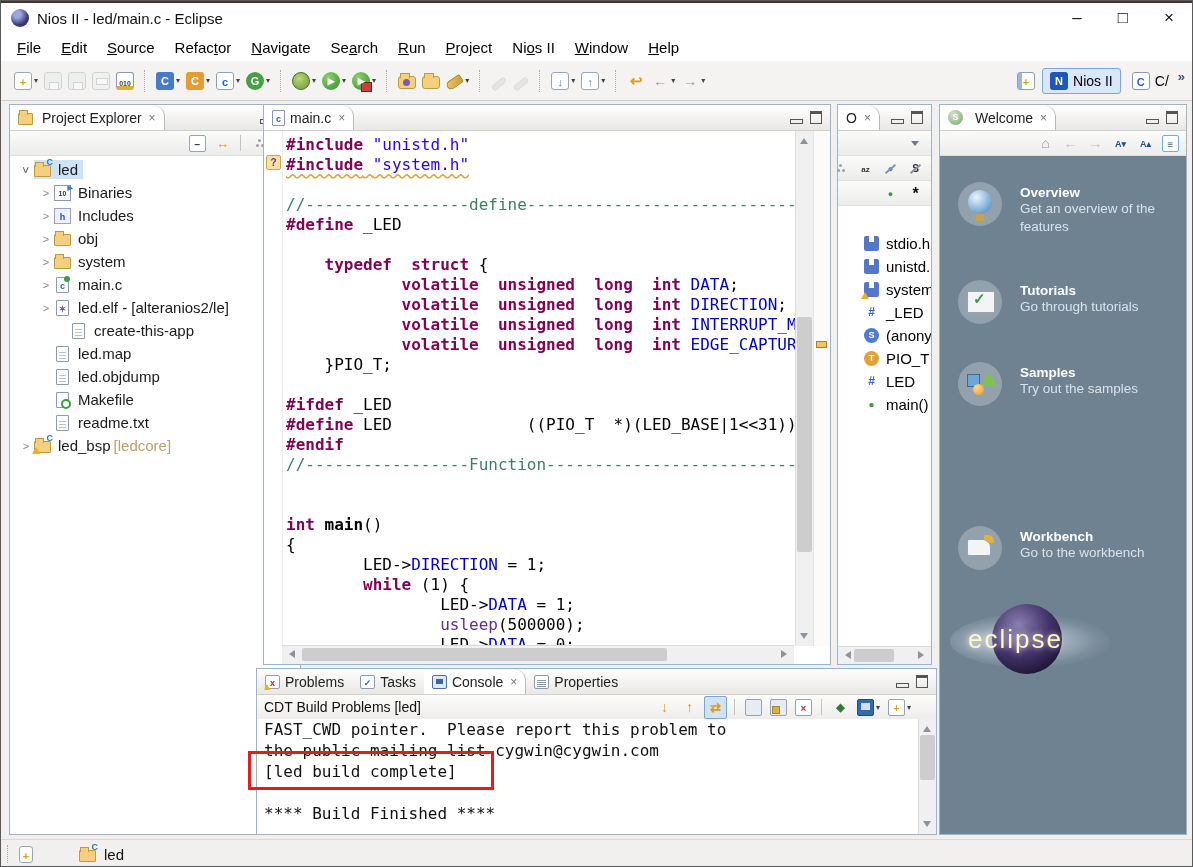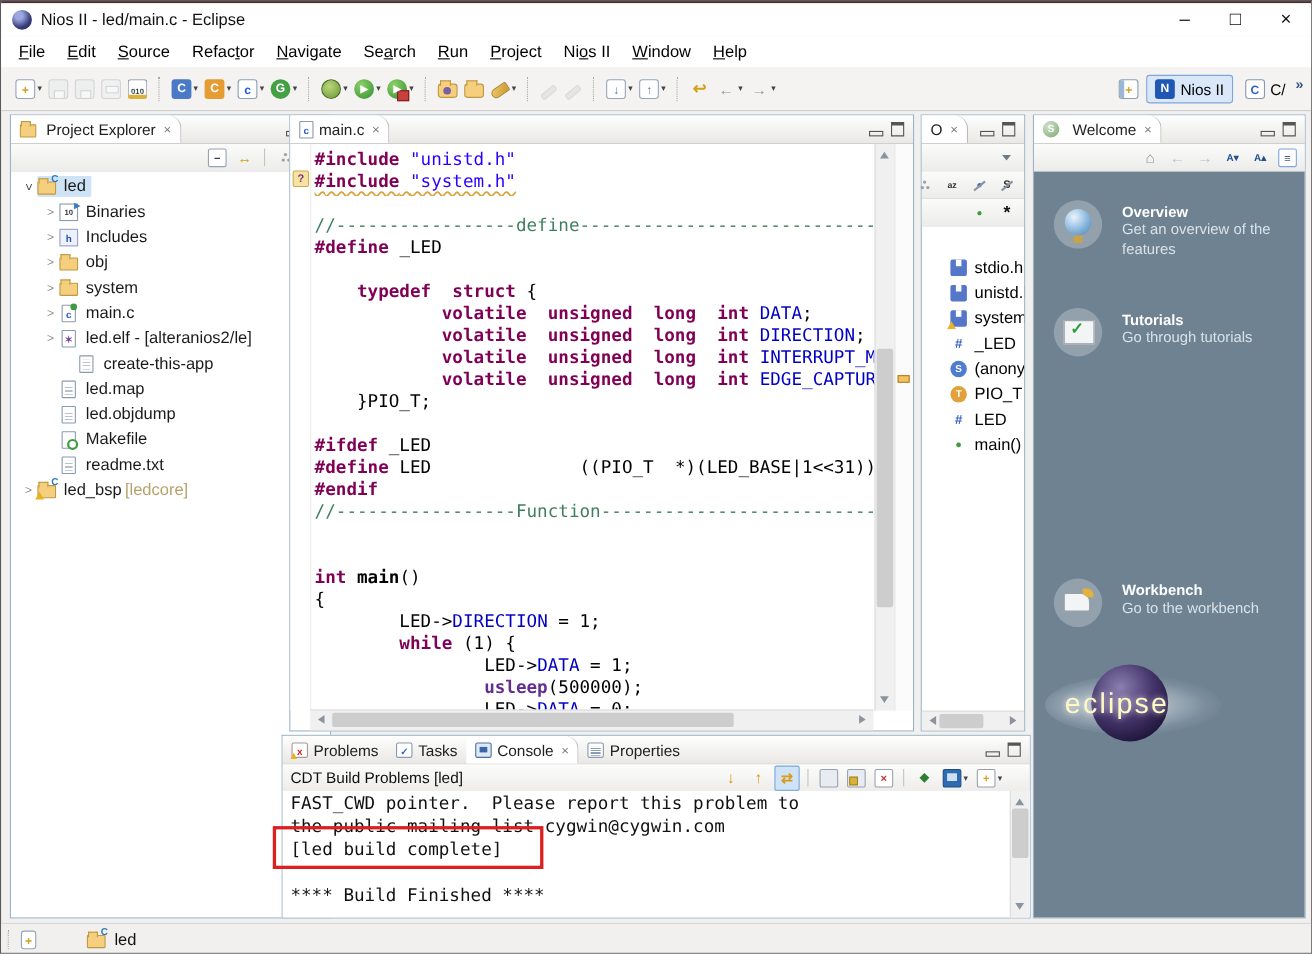--- a/index.html
+++ b/index.html
@@ -135,21 +135,21 @@
   #editor-body{position:absolute;left:0;top:26px;right:0;bottom:18px;display:flex;background:#fff;}
   #ed-margin{width:18px;flex:none;border-right:1px solid #ececec;position:relative;}
   #ed-help-marker{position:absolute;left:2px;top:24px;width:13px;height:13px;background:#f6e3a1;border:1px solid #c7a94e;
       color:#7a2a8a;font:bold 10px/13px "Liberation Sans",sans-serif;text-align:center;border-radius:2px;}
   #code{flex:1;overflow:hidden;font:16px/20px "DejaVu Sans Mono",monospace;padding:4px 0 0 3px;white-space:pre;}
   .cl{height:20px;}
   .tk{color:#7f0055;font-weight:bold;}
   .ts{color:#2a00ff;}
   .tc{color:#3f7f5f;}
   .tf{color:#0000c0;}
-  .tn{color:#642d90;font-weight:bold;}
+  .tn{color:#642d90;font-weight:normal;}
   .tb2{color:#000;font-weight:bold;}
   .wavy{text-decoration:underline;text-decoration-style:wavy;text-decoration-color:#d9a33f;text-underline-offset:3px;}
   .vsb{width:17px;flex:none;background:#f0f0f0;border-left:1px solid #dcdcdc;position:relative;}
   .vthumb{position:absolute;left:1px;right:1px;background:#cdcdcd;border-radius:2px;}
   .ruler{width:16px;flex:none;background:#fbfbfb;border-left:1px solid #e4e4e4;position:relative;}
   #ruler-mark{position:absolute;right:3px;top:210px;width:9px;height:5px;background:#f3c263;border:1px solid #b87d1e;}
   .hsb{position:absolute;left:18px;right:36px;bottom:0;height:18px;background:#f0f0f0;border-top:1px solid #dcdcdc;}
   .hthumb{position:absolute;top:2px;height:13px;background:#cdcdcd;border-radius:2px;left:20px;width:365px;}
   .arr{position:absolute;width:0;height:0;border:4px solid transparent;}
   .arr.up{border-bottom:6px solid #8a939e;left:4px;top:3px;}
@@ -651,20 +651,31 @@
         </div>
         <div class="witem" style="top: 124px;">
           <span class="wcirc">
             <span class="wg-tut"></span>
           </span>
           <span>
             <div class="wtitle">Tutorials</div>
             <div class="wdesc">Go through tutorials</div>
           </span>
         </div>
+        <div class="witem" style="top: 206px;">
+          <span class="wcirc">
+            <span class="wg-cube"></span>
+            <span class="wg-pyr"></span>
+            <span class="wg-ball"></span>
+          </span>
+          <span>
+            <div class="wtitle">Samples</div>
+            <div class="wdesc">Try out the samples</div>
+          </span>
+        </div>
         <div class="witem" style="top: 370px;">
           <span class="wcirc">
             <span class="wg-wb"></span>
           </span>
           <span>
             <div class="wtitle">Workbench</div>
             <div class="wdesc">Go to the workbench</div>
           </span>
         </div>
       </div>

